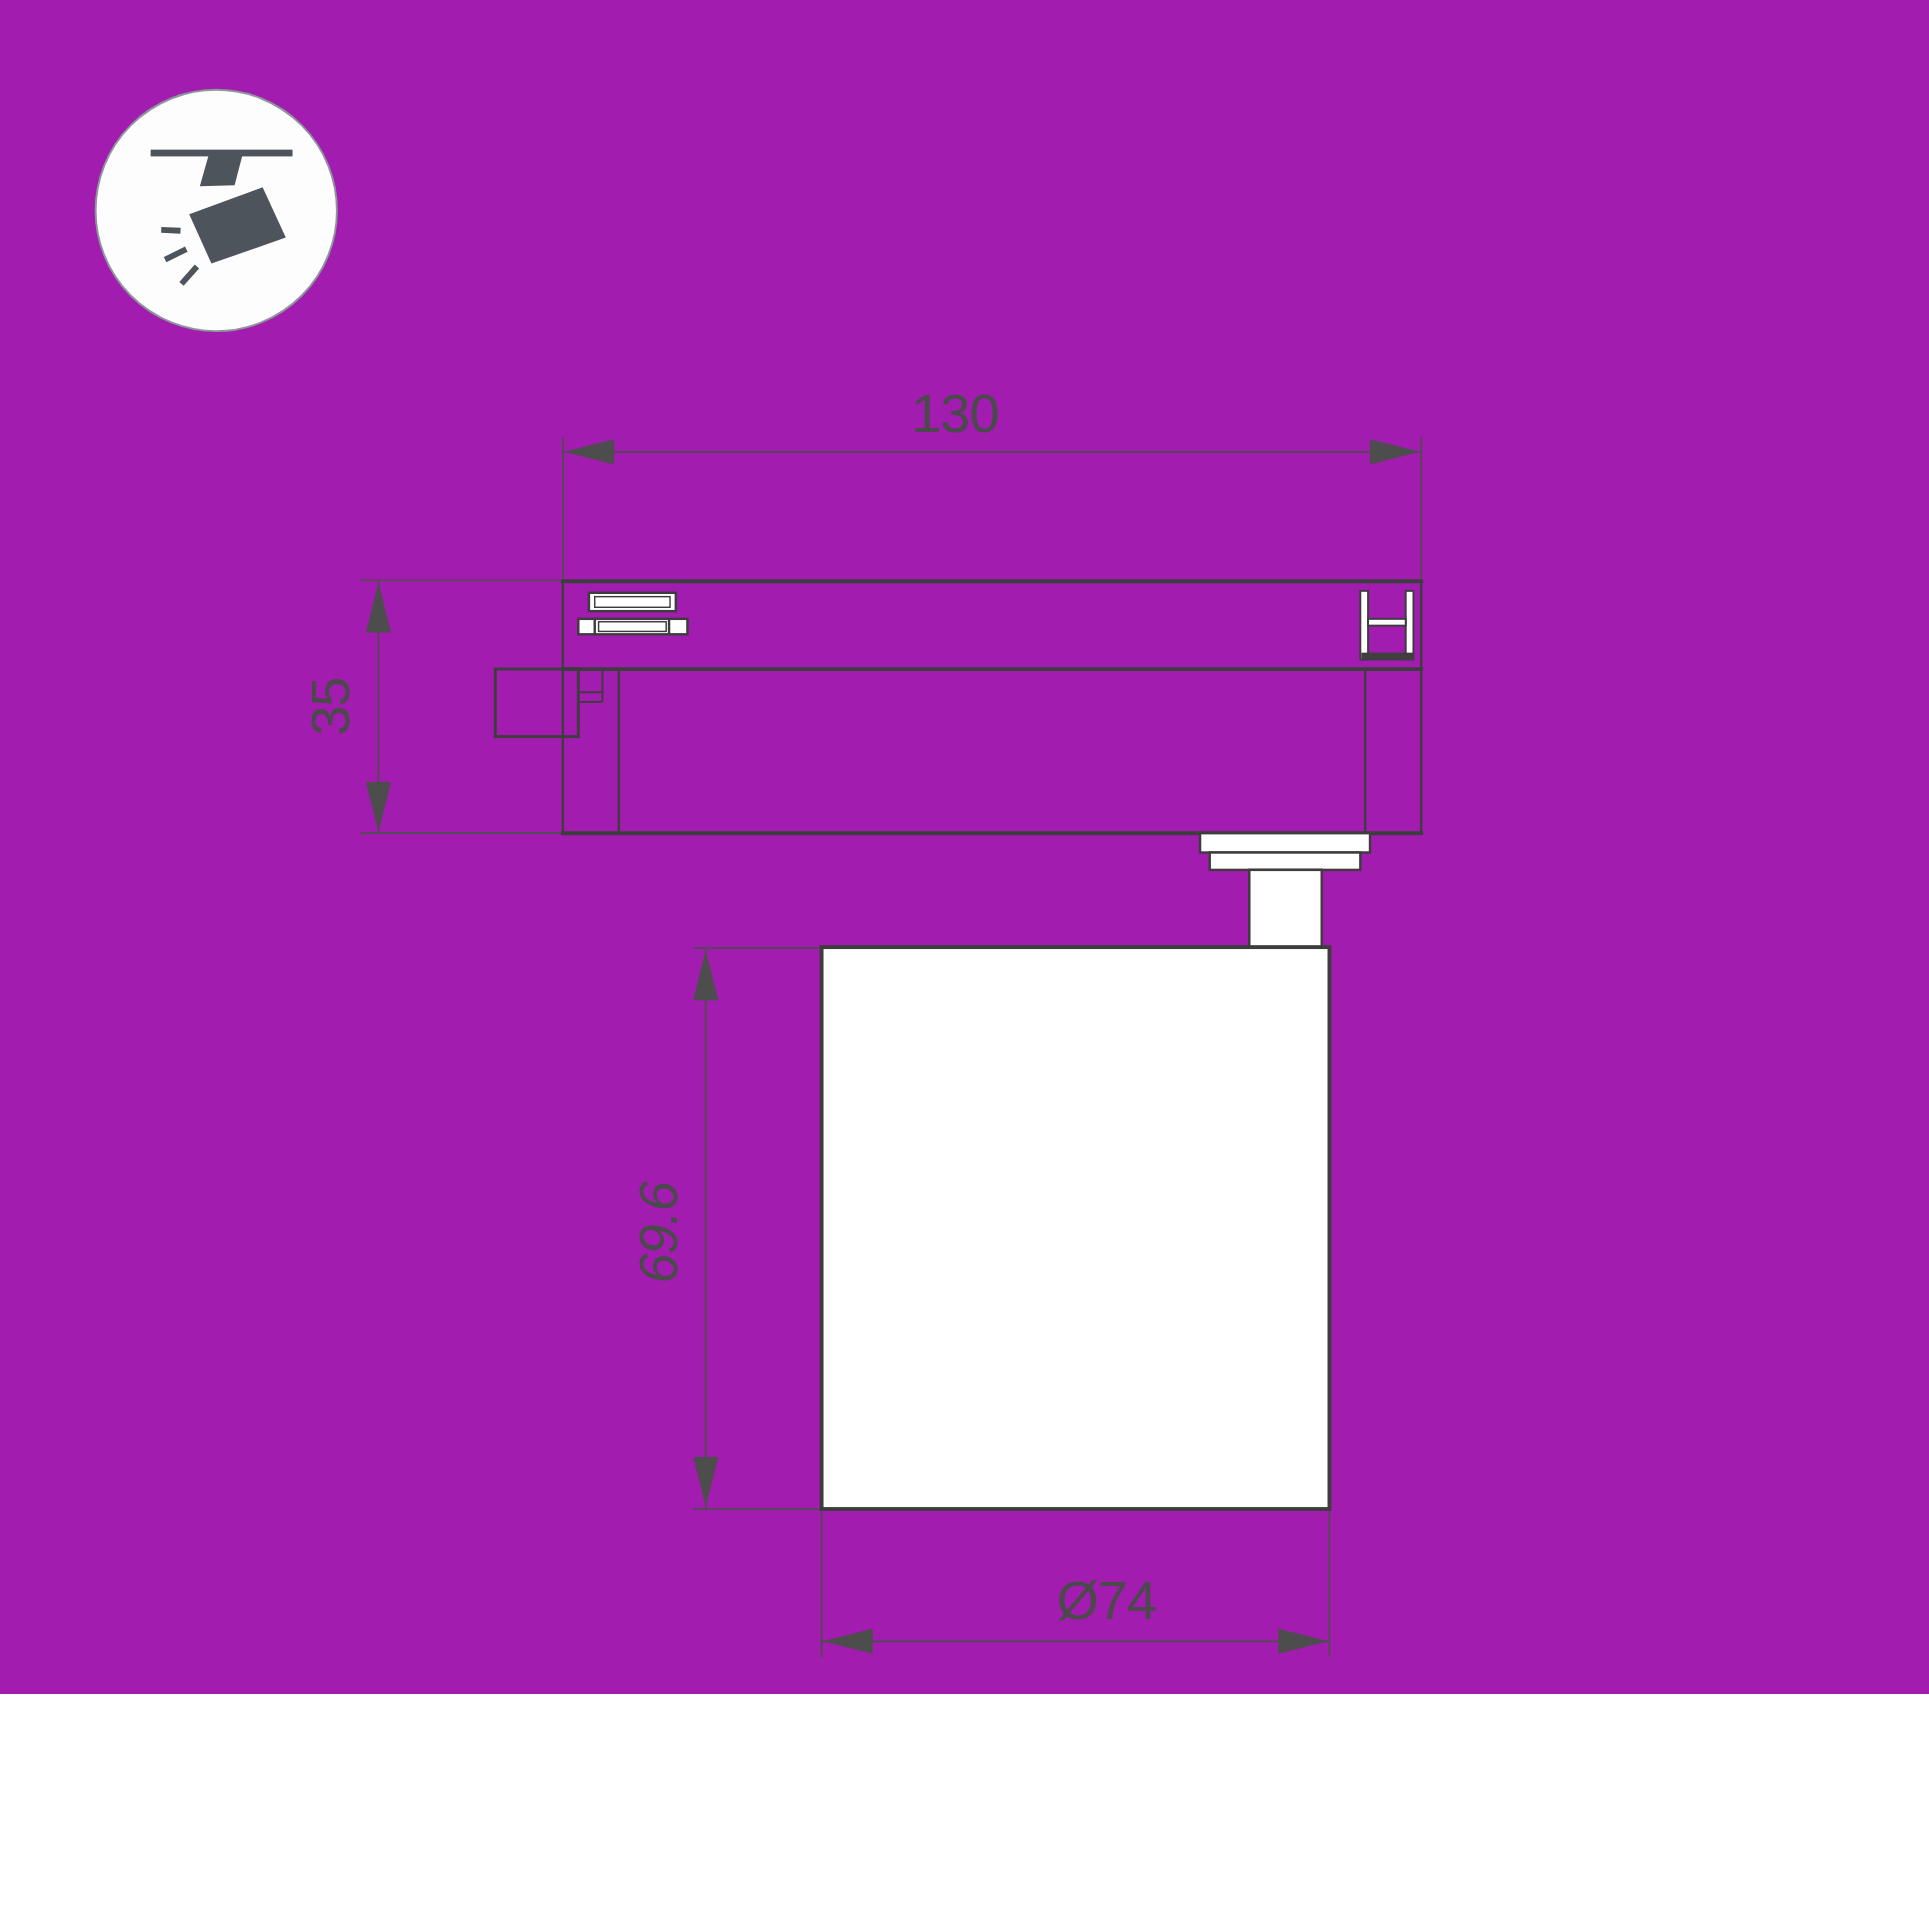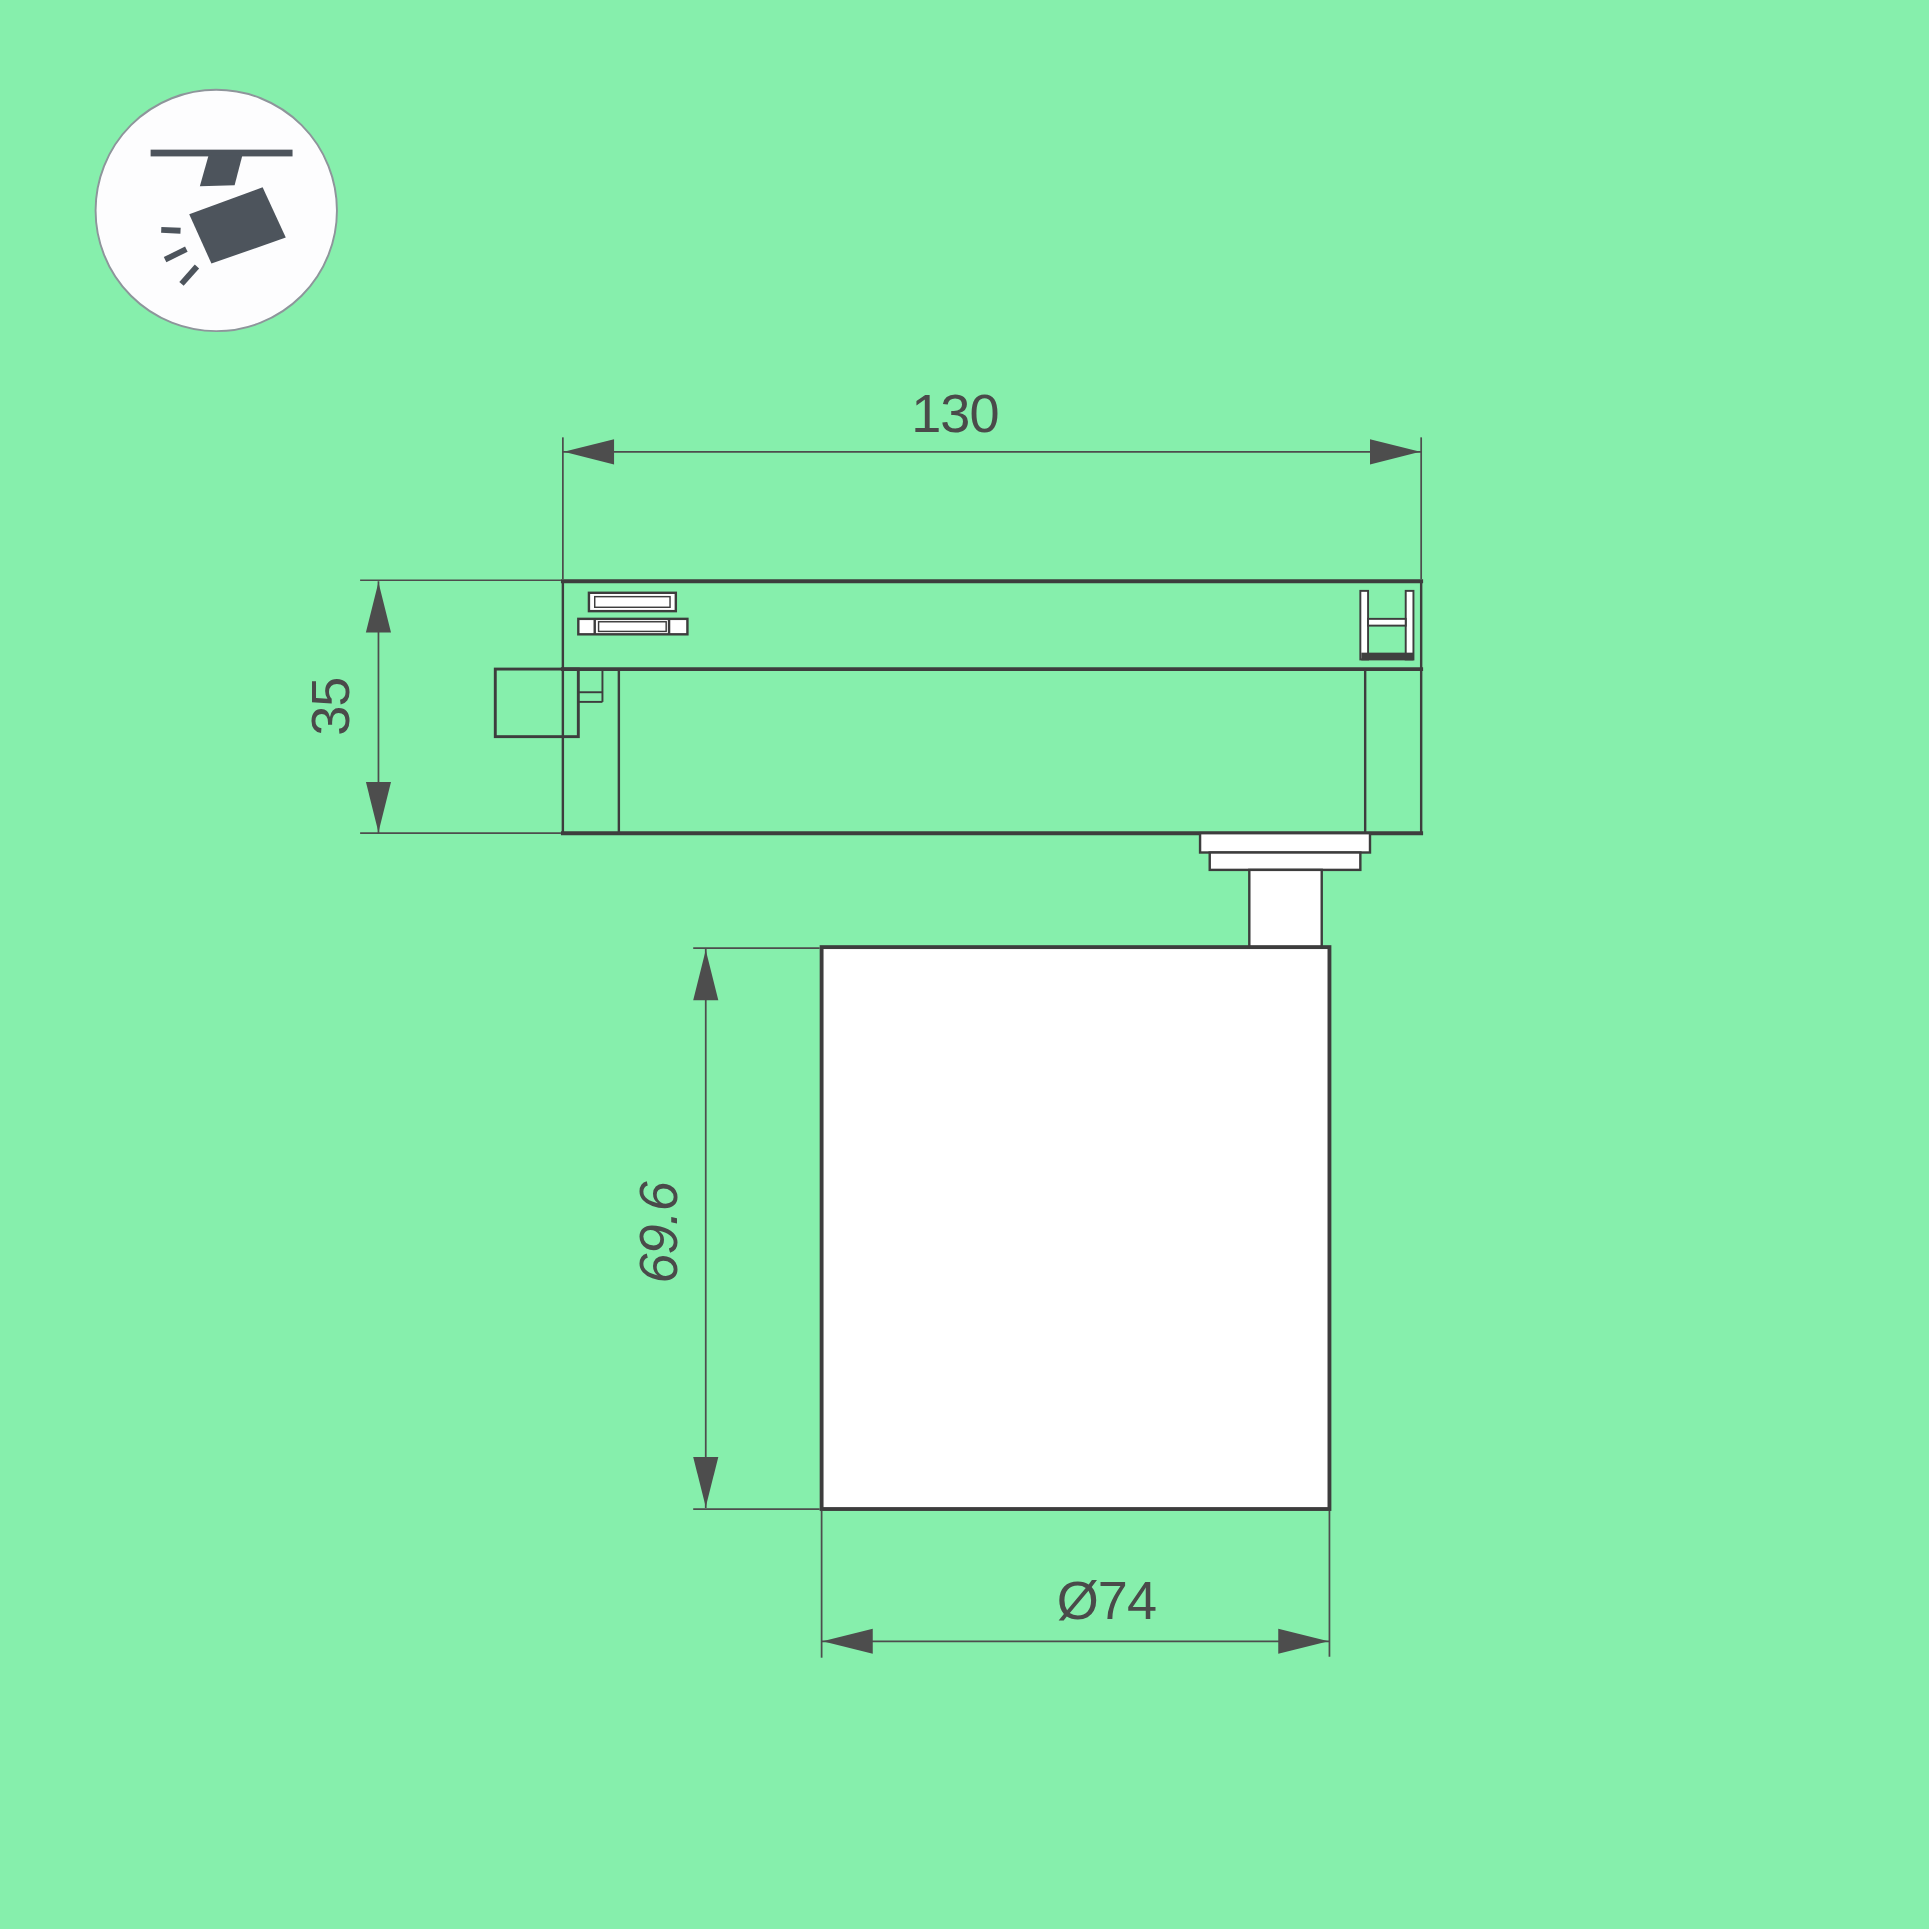--- a/index.html
+++ b/index.html
@@ -3,22 +3,22 @@
 <meta charset="utf-8">
 <style>
   html, body {
     margin: 0;
     padding: 0;
     background: #ffffff;
   }
   .canvas {
     position: relative;
     width: 1929px;
-    height: 1929px;
-    background: #86efac;
+    height: 1694px;
+    background: #a21caf;
     font-family: "Liberation Sans", sans-serif;
   }
   svg { position: absolute; left: 0; top: 0; }
 
   
   .thick  { stroke: #3d3d3d; stroke-width: 4;   fill: none; }
   .med    { stroke: #3d3d3d; stroke-width: 2.5; fill: none; }
   .med3   { stroke: #3d3d3d; stroke-width: 3;   fill: none; }
   .thin   { stroke: #3d3d3d; stroke-width: 1.5; fill: none; }
   .thin2  { stroke: #3d3d3d; stroke-width: 2;   fill: none; }

